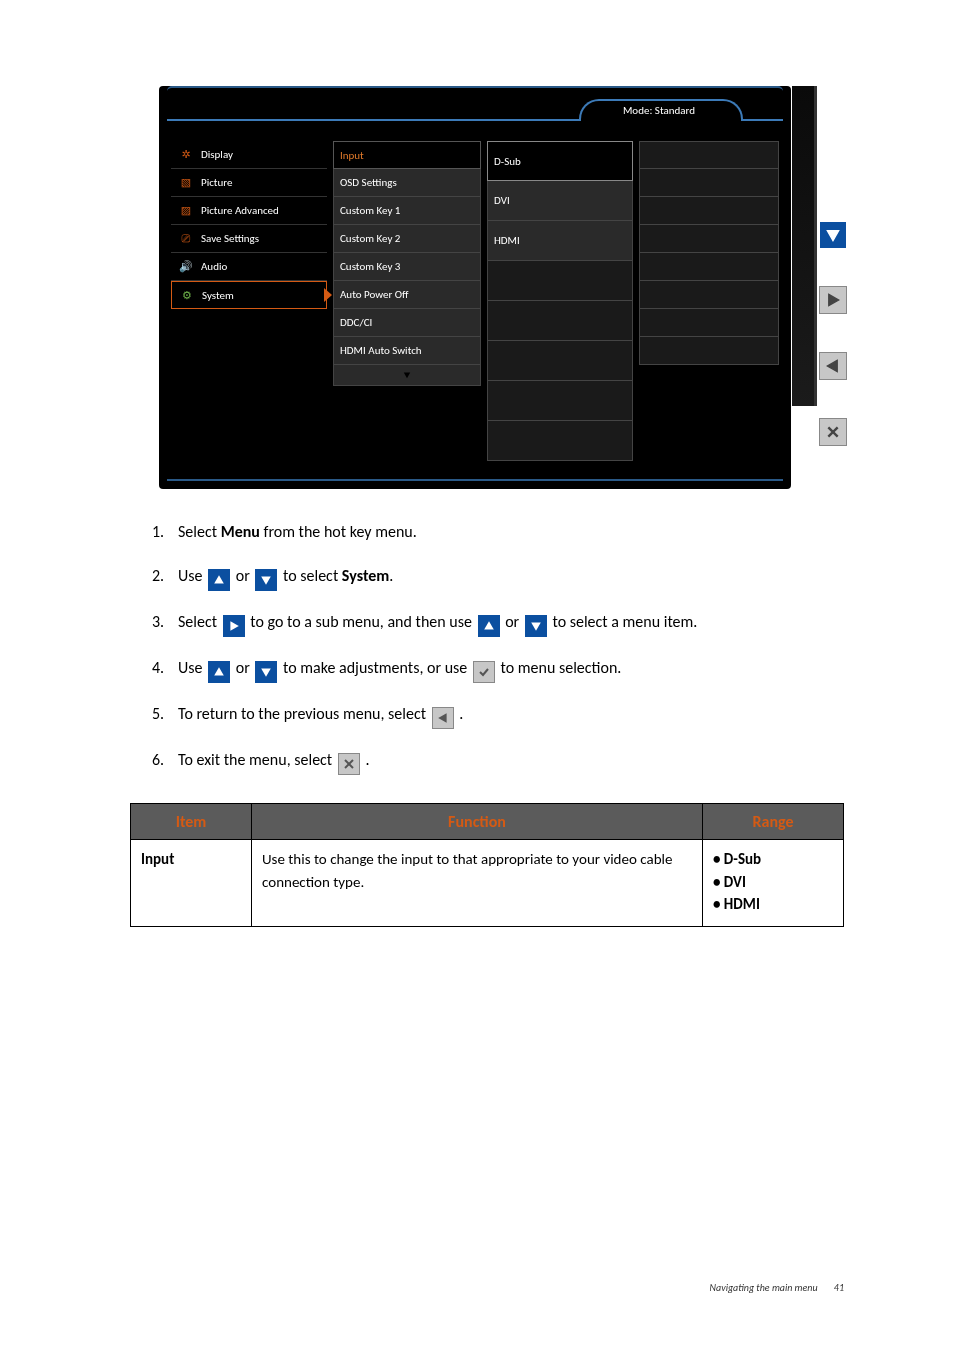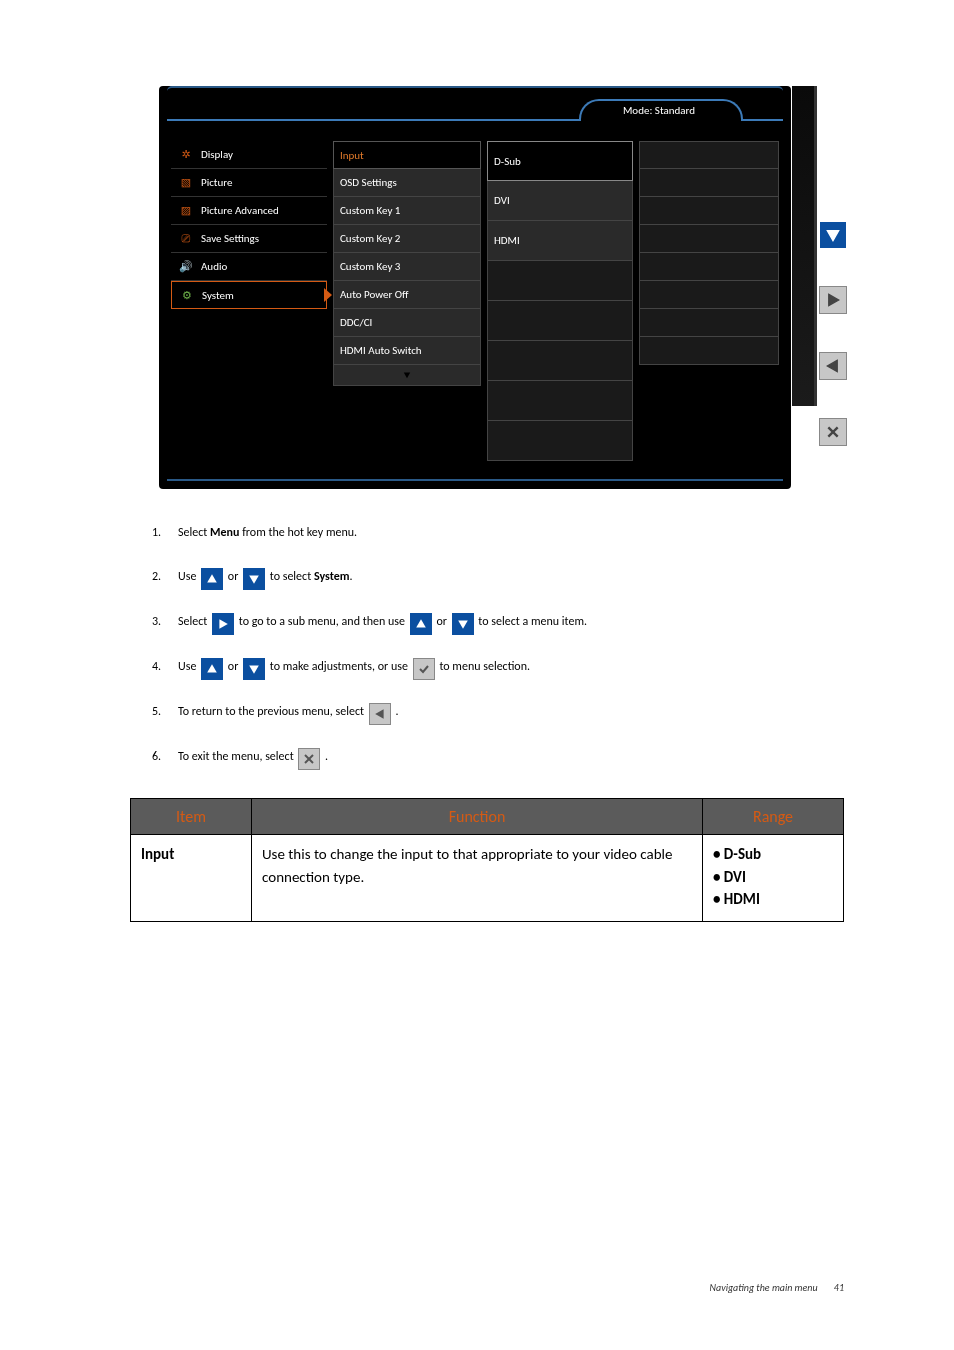--- a/index.html
+++ b/index.html
@@ -196,21 +196,21 @@
     counter-reset: step;
     list-style: none;
     padding: 0 0 0 22px;
     margin: 10px 0 28px 0;
   }
   ol.steps > li {
     counter-increment: step;
     position: relative;
     padding: 0 0 0 26px;
     margin: 0 0 18px 0;
-    font-size: 12px;
+    font-size: 16px;
     line-height: 26px;
   }
   ol.steps > li:before {
     content: counter(step) ".";
     position: absolute;
     left: 0;
     top: 0;
   }
   .btn-icon {
     display: inline-flex;
@@ -230,21 +230,21 @@
   
   table.spec {
     border-collapse: collapse;
     width: 100%;
     margin-top: 4px;
     font-size: 15px;
   }
   table.spec th {
     background: #5b5b5b;
     color: #d45a14;
-    font-weight: 400;
+    font-weight: 700;
     padding: 8px 6px;
     border: 1px solid #000;
     font-size: 16px;
   }
   table.spec td {
     border: 1px solid #000;
     padding: 8px 10px 10px 10px;
     vertical-align: top;
     line-height: 1.5;
   }

